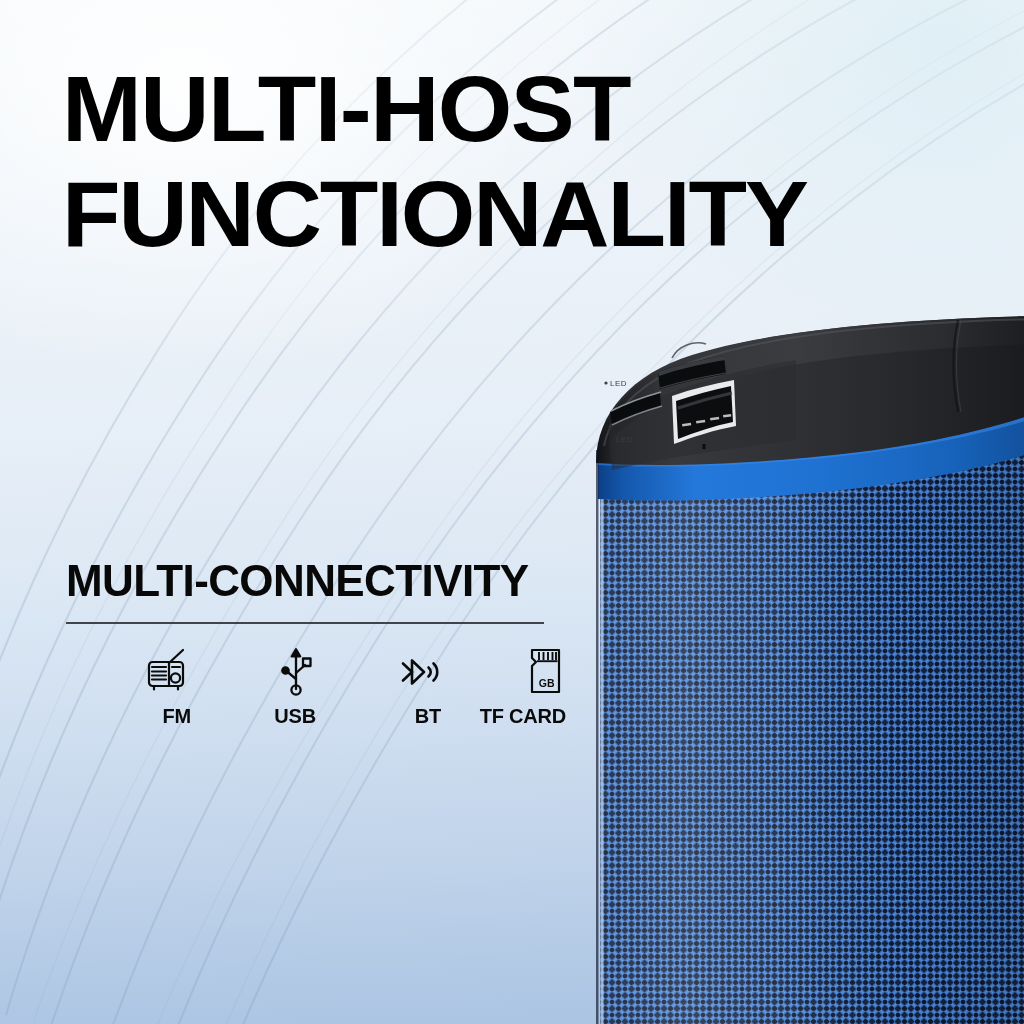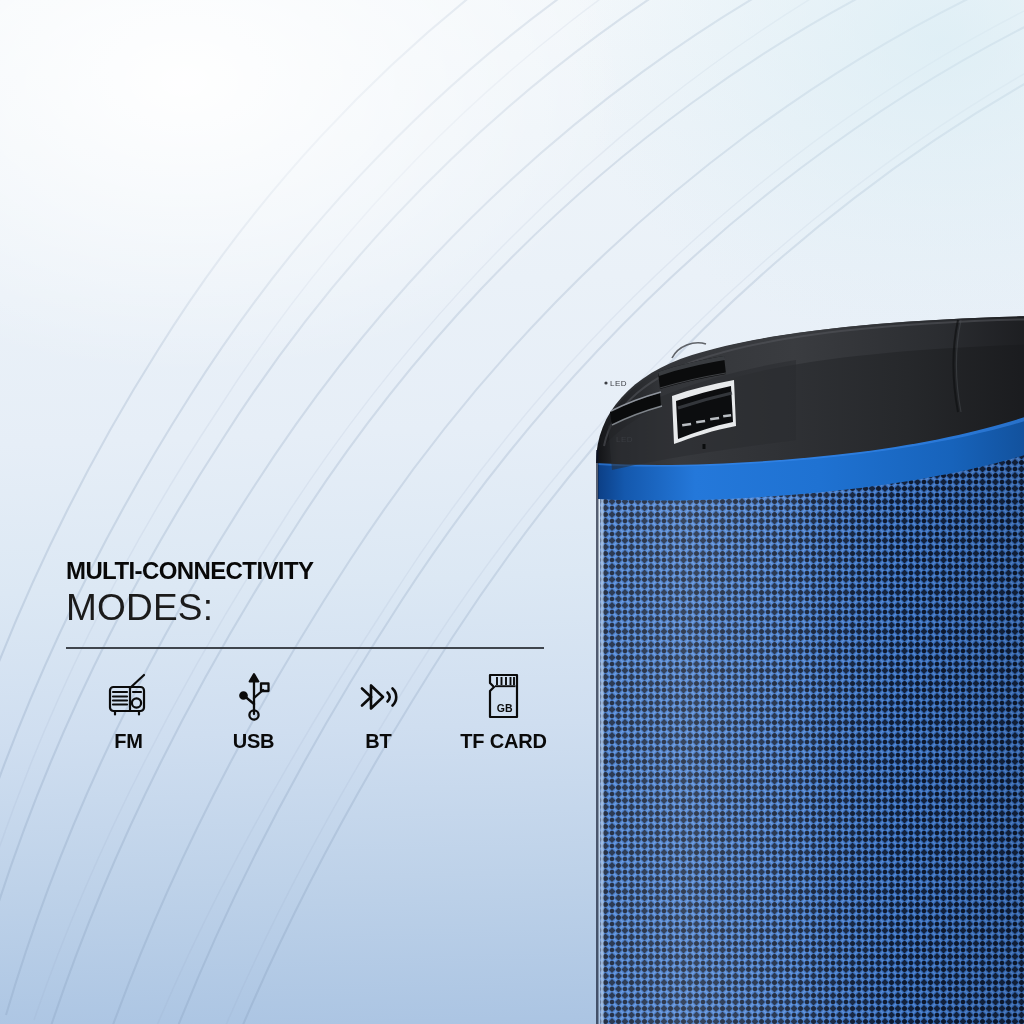--- a/index.html
+++ b/index.html
@@ -71,21 +71,21 @@
   .subblock {
     position: absolute;
     left: 66px;
     top: 558px;
     width: 500px;
     z-index: 6;
   }
   .sub-strong {
     color: #080808;
     font-weight: 700;
-    font-size: 24px;
+    font-size: 44px;
     letter-spacing: -0.6px;
     line-height: 1.05;
     white-space: nowrap;
   }
   .sub-light {
     color: #1b1b1b;
     font-weight: 400;
     font-size: 37px;
     letter-spacing: 0.2px;
     line-height: 1.12;
@@ -102,21 +102,21 @@
   
   .modes {
     display: flex;
     margin-top: 20px;
     width: 500px;
   }
   .mode {
     width: 125px;
     display: flex;
     flex-direction: column;
-    align-items: center;
+    align-items: flex-end;
   }
   .mode .glyph {
     height: 52px;
     display: flex;
     align-items: flex-end;
     justify-content: center;
   }
   .mode .glyph svg { display: block; }
   .mode .cap {
     margin-top: 9px;
@@ -325,24 +325,27 @@
 
           <path d="M118,108 C 136,102 154,97 172,93" fill="none" stroke="#3b3e43" stroke-width="3" opacity="0.85"></path>
           <path d="M144,144 l0,5" stroke="#0b0c0d" stroke-width="3"></path>
         </g>
       </g>
 
       <rect x="36" y="150" width="2.5" height="580" fill="#0a1328" opacity="0.65"></rect>
     </svg>
   </div>
 
+  <div class="headline">
+    <span class="line l1">MULTI-HOST</span>
+    <span class="line l2">FUNCTIONALITY</span>
+  </div>
 
   <div class="subblock">
     <div class="sub-strong">MULTI-CONNECTIVITY</div>
-    <div class="sub-light">MODES:</div>
     <div class="divider"></div>
 
     <div class="modes">
 
       <div class="mode">
         <div class="glyph">
           <svg width="46" height="48" viewBox="0 0 46 48">
             <g fill="none" stroke="#0b0b0b" stroke-width="2.2" stroke-linecap="round" stroke-linejoin="round">
               <path d="M24,15 L38,2"></path>
               <rect x="4" y="14" width="34" height="24" rx="3.5"></rect>

